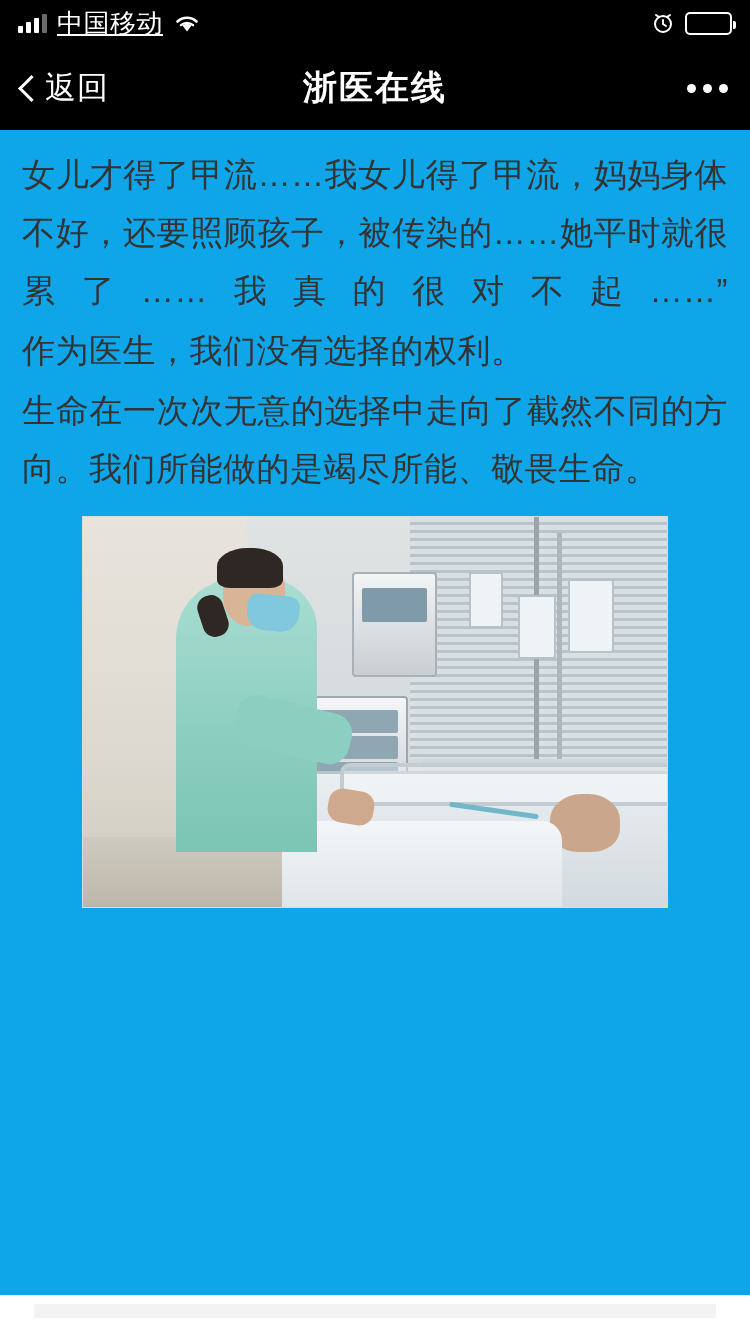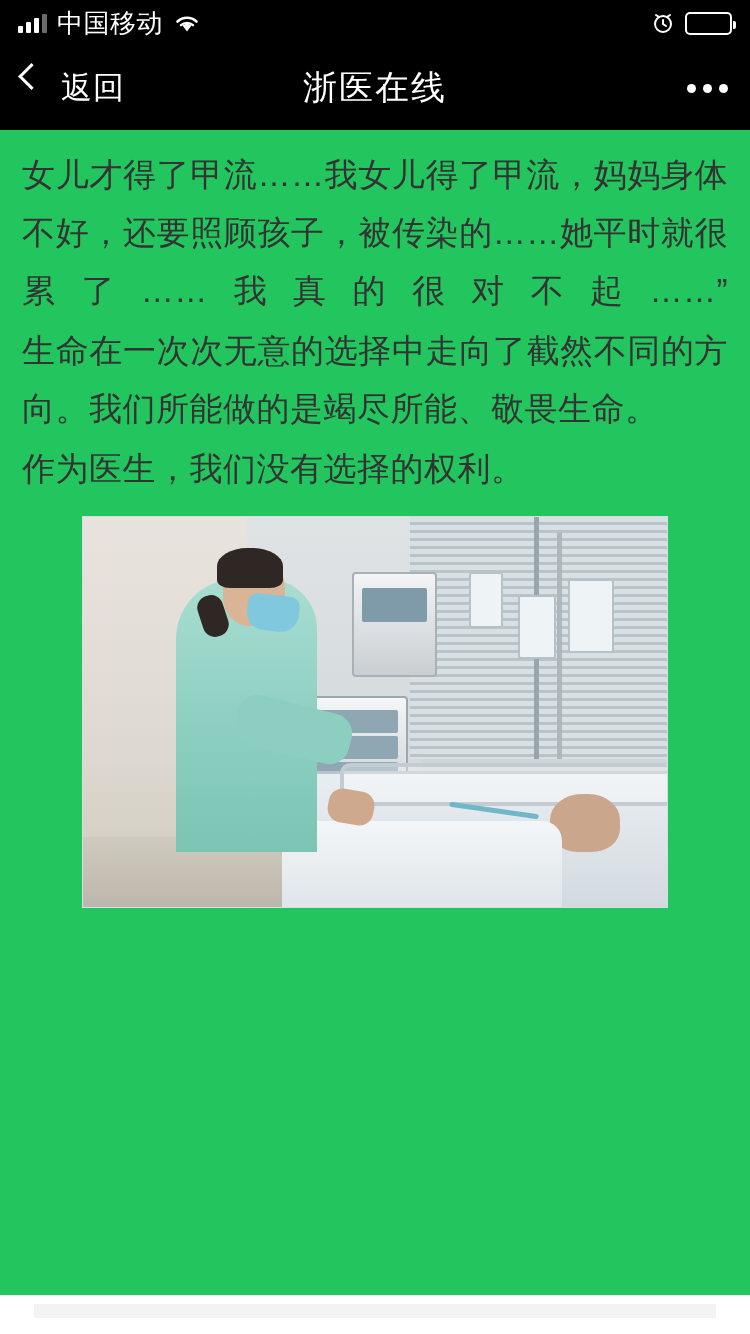--- a/index.html
+++ b/index.html
@@ -19,20 +19,21 @@
   .status-bar {
     height: 46px;
     background: #000000;
     color: #ffffff;
     display: flex;
     align-items: center;
     justify-content: space-between;
     padding: 0 18px;
     box-sizing: border-box;
     font-size: 25px;
+    text-decoration: underline;
   }
   .status-left {
     display: flex;
     align-items: center;
     gap: 10px;
   }
   .signal-bars {
     display: flex;
     align-items: flex-end;
     gap: 3px;
@@ -101,61 +102,62 @@
     color: #ffffff;
     display: flex;
     align-items: center;
     justify-content: space-between;
     padding: 0 22px;
     box-sizing: border-box;
     position: relative;
   }
   .nav-back {
     display: flex;
-    gap: 16px;
+    align-items: center;
+    gap: 0;
     font-size: 31px;
     letter-spacing: 1px;
     z-index: 2;
   }
   .chevron-left {
     display: inline-block;
     width: 16px;
     height: 16px;
     border-left: 3px solid #ffffff;
     border-bottom: 3px solid #ffffff;
     transform: rotate(45deg);
     margin-right: 4px;
   }
   .nav-title {
     position: absolute;
     left: 0; right: 0;
     text-align: center;
     font-size: 34px;
-    font-weight: 400;
+    font-weight: 700;
     letter-spacing: 2px;
   }
   .nav-more {
     display: flex;
     gap: 7px;
     z-index: 2;
     align-items: center;
   }
   .nav-more i {
     width: 9px;
     height: 9px;
     background: #ffffff;
     border-radius: 50%;
     display: block;
   }
 
   
   .article {
     padding: 16px 22px 0 22px;
     box-sizing: border-box;
-    background: #22c55e;
+    background: #0ea5e9;
     height: calc(1334px - 46px - 84px);
     overflow: hidden;
   }
   .para {
     color: #333333;
     font-size: 33px;
     line-height: 58px;
     letter-spacing: 0.5px;
     margin: 0 0 2px 0;
     text-align: justify;
@@ -360,22 +362,22 @@
   <div class="nav-more">
     <i></i>
       <i></i>
       <i></i>
   </div>
 </div>
 
 <div class="article">
 
   <p class="para justified">女儿才得了甲流……我女儿得了甲流，妈妈身体不好，还要照顾孩子，被传染的……她平时就很累了……我真的很对不起……”</p>
+  <p class="para last-left">作为医生，我们没有选择的权利。</p>
   <p class="para last-left">生命在一次次无意的选择中走向了截然不同的方向。我们所能做的是竭尽所能、敬畏生命。</p>
-  <p class="para last-left">作为医生，我们没有选择的权利。</p>
 
   <div class="figure">
     <div class="photo">
       <div class="ph-wall-left"></div>
       <div class="ph-wall-mid"></div>
       <div class="ph-blinds"></div>
       <div class="ph-window-frame"></div>
       <div class="ph-pole"></div>
       <div class="ph-bag3"></div>
       <div class="ph-bag2"></div>

